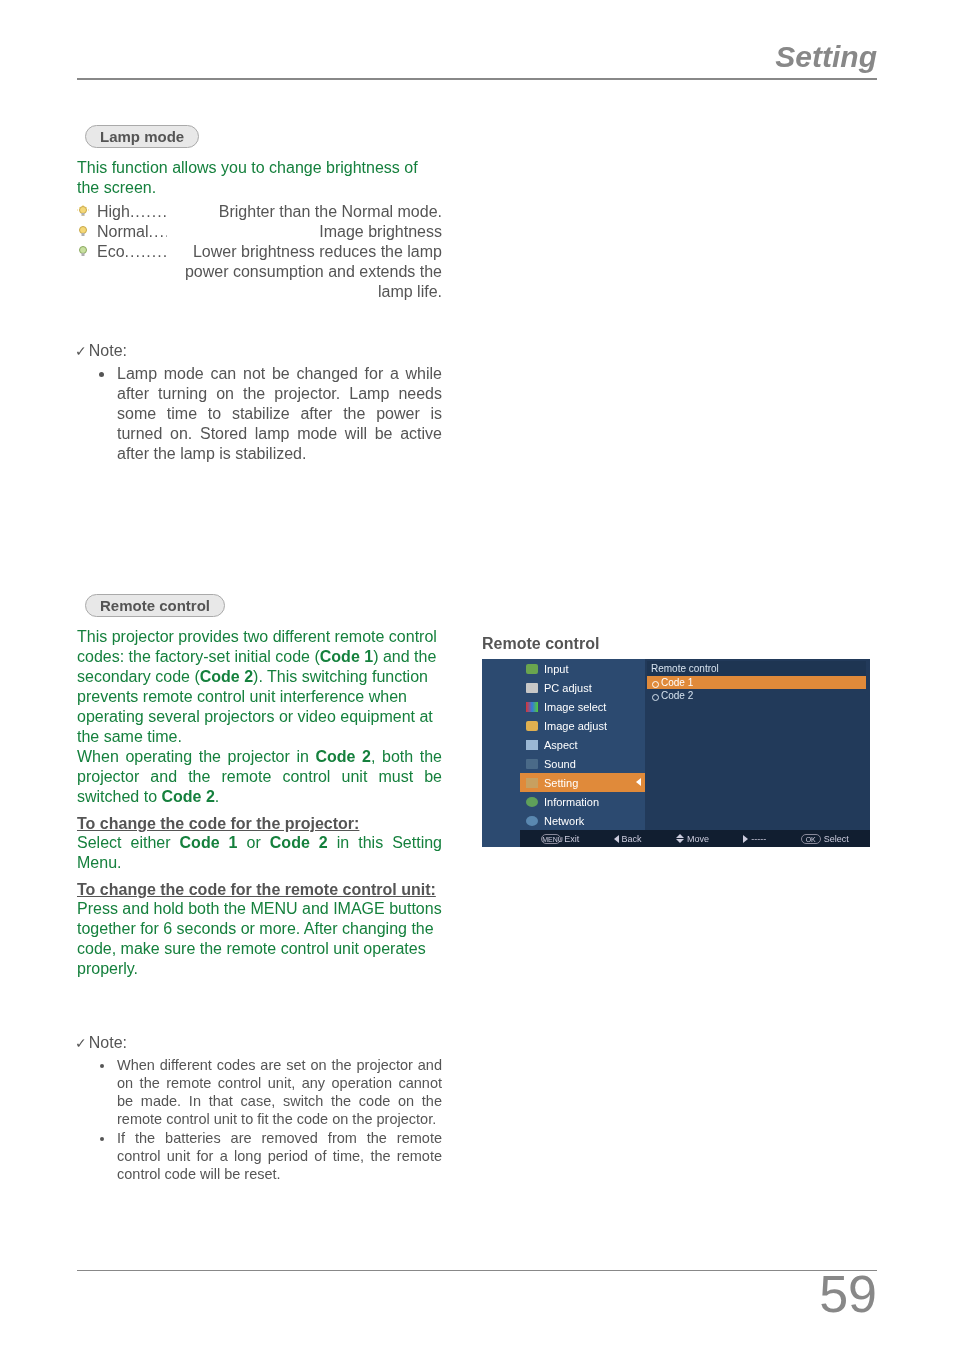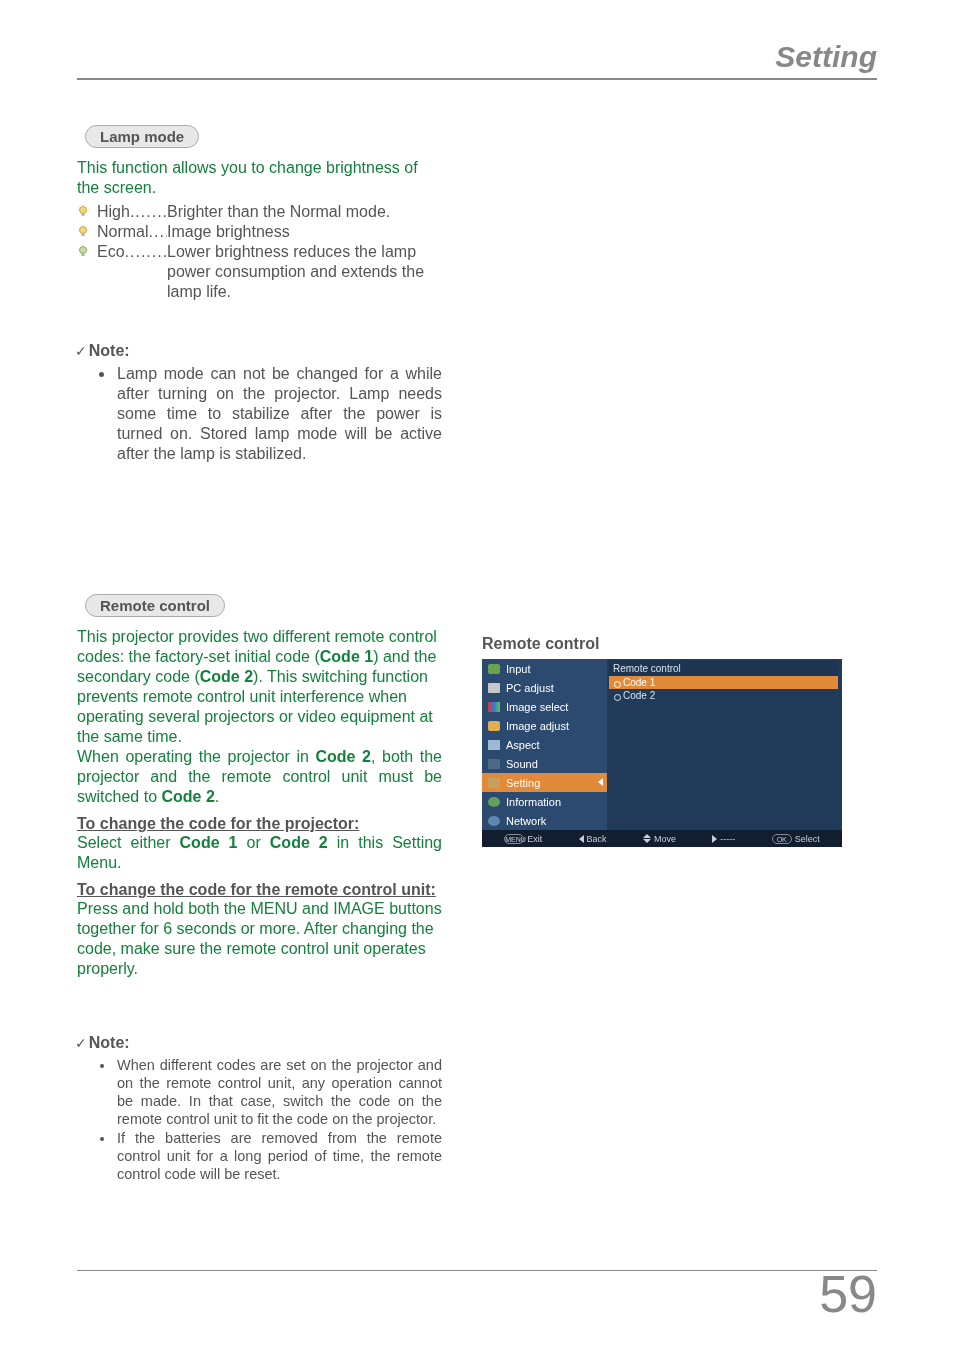--- a/index.html
+++ b/index.html
@@ -45,59 +45,60 @@
     border-radius: 12px;
     background: #e8e8e8;
     font-weight: bold;
     font-size: 15px;
     padding: 2px 14px;
     color: #555;
     margin-bottom: 10px;
     margin-left: 8px;
   }
   .intro { line-height: 1.25; color: #15803d; }
-  .dl-list { margin-top: 4px; margin-left: 20px; }
+  .dl-list { margin-top: 4px; margin-left: 20px; text-align: right; }
   .dl-row { display: flex; line-height: 1.25; }
   .dl-icon { width: 0; position: relative; }
   .bulb {
     position: absolute;
     left: -20px;
     top: 3px;
     width: 12px;
     height: 12px;
   }
   .dl-term { width: 70px; display:flex; }
   .dl-dots { flex:1; overflow:hidden; letter-spacing:1px; }
   .dl-def { flex: 1; }
   .note-block { margin-top: 40px; }
   .note-title { display:flex; align-items:center; margin-bottom:4px; margin-left:-2px; }
   .check { font-size:14px; margin-right:2px; color:#555; }
-  .note-bold { font-weight:bold; font-size:16px; }
+  .note-bold { font-weight:normal; font-size:16px; }
   .note-ul { list-style: disc; margin-left: 38px; font-size:16px; }
   .note-ul li { text-align: justify; line-height:1.25; padding-left:2px;}
   .note-ul.small li { font-size:14.5px; }
   .spacer-large { height: 130px; }
   .just { text-align: justify; }
   .uline-bold { font-weight: bold; text-decoration: underline; }
   .b { font-weight: bold; }
   .right-title {
     font-weight: bold;
     font-size: 16px;
     color: #555;
     margin-top: 510px;
     margin-bottom: 6px;
   }
   
   .osd {
-    width: 360px;
+    width: 388px;
     background: #2c4a70;
     color: #fff;
     font-size: 11px;
     display: flex;
     flex-direction: column;
+    padding-left: 38px;
   }
   .osd-main { display:flex; flex:1; }
   .osd-left { width:125px; }
   .osd-right { flex:1; padding:2px 4px 2px 2px; background:#223a5a; }
   .osd-right-head {
     background:#1e3552;
     padding:2px 4px;
     font-size:10px;
     color:#d6e2ee;
     margin-bottom:0;

